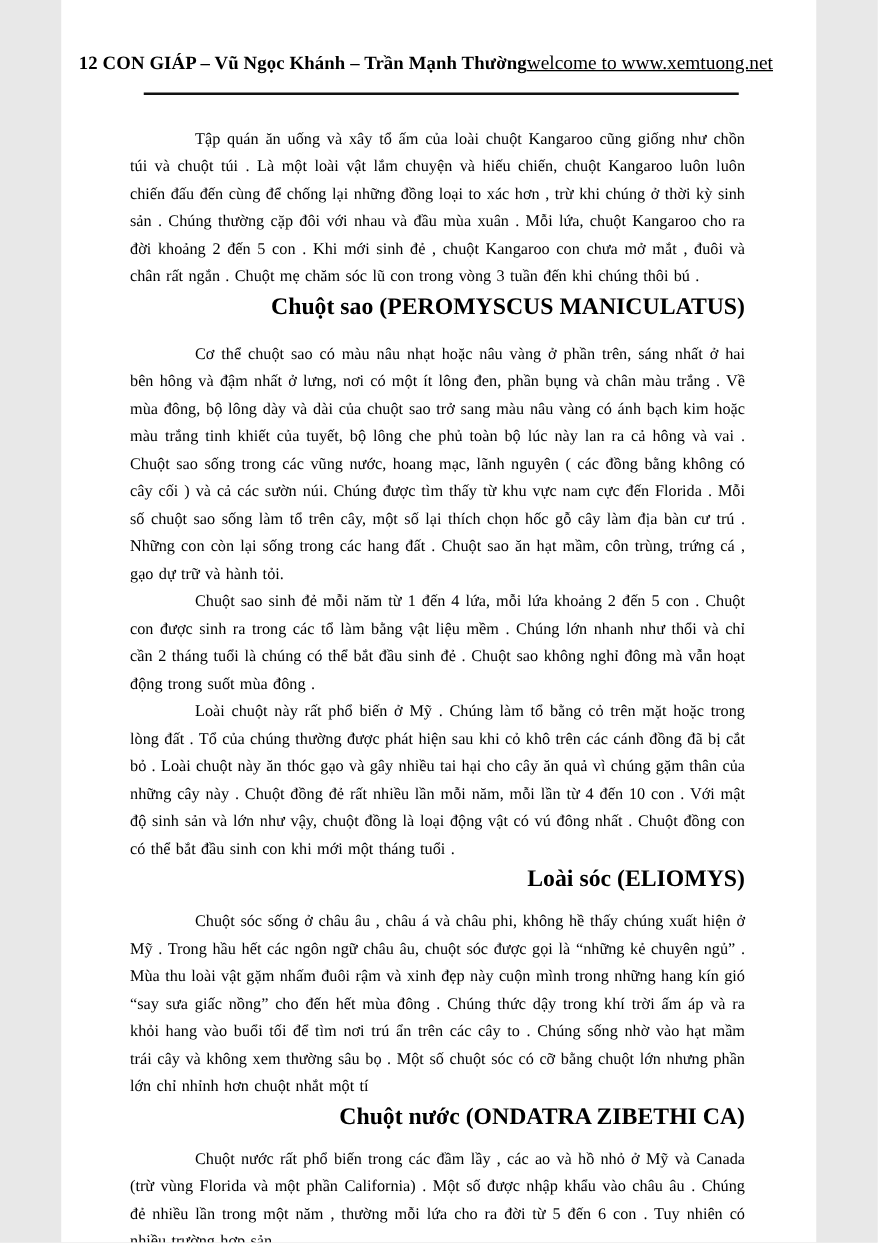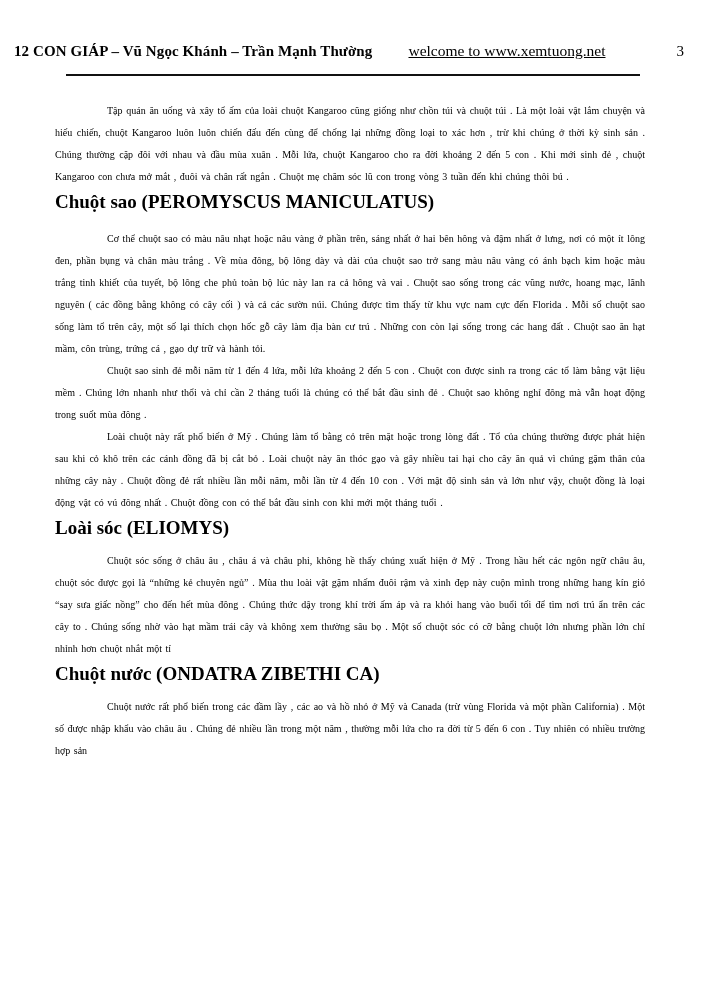--- a/index.html
+++ b/index.html
@@ -2,21 +2,21 @@
 <html><head>
 <meta charset="utf-8">
 <style>
   html, body {
     margin: 0;
     padding: 0;
     background: #e8e8e8;
   }
   .page {
     position: relative;
-    width: 702px;
+    width: 604px;
     height: 994px;
     margin: 0 auto;
     background: #ffffff;
     color: #000000;
     overflow: hidden;
     font-family: "Liberation Serif", serif;
   }
   .header {
     display: flex;
     align-items: baseline;
@@ -47,32 +47,32 @@
   .header-rule {
     height: 0;
     border-top: 2px solid #111111;
     margin: 14px 62px 0 66px;
   }
   .content {
     margin: 24px 57px 0 55px;
   }
   .content p {
     margin: 0;
-    font-size: 10px;
+    font-size: 13px;
     line-height: 22px;
     text-align: justify;
     text-indent: 52px;
     word-spacing: 1px;
   }
   .content h2 {
     margin: 2px 0 14px 0;
     font-size: 19px;
     line-height: 24px;
     font-weight: bold;
-    text-align: left;
+    text-align: right;
     font-family: "Liberation Serif", serif;
   }
   .content h2.spaced-before {
     margin-top: 16px;
   }
   .content h2.tight-after {
     margin-bottom: 10px;
   }
 </style>
 </head>

